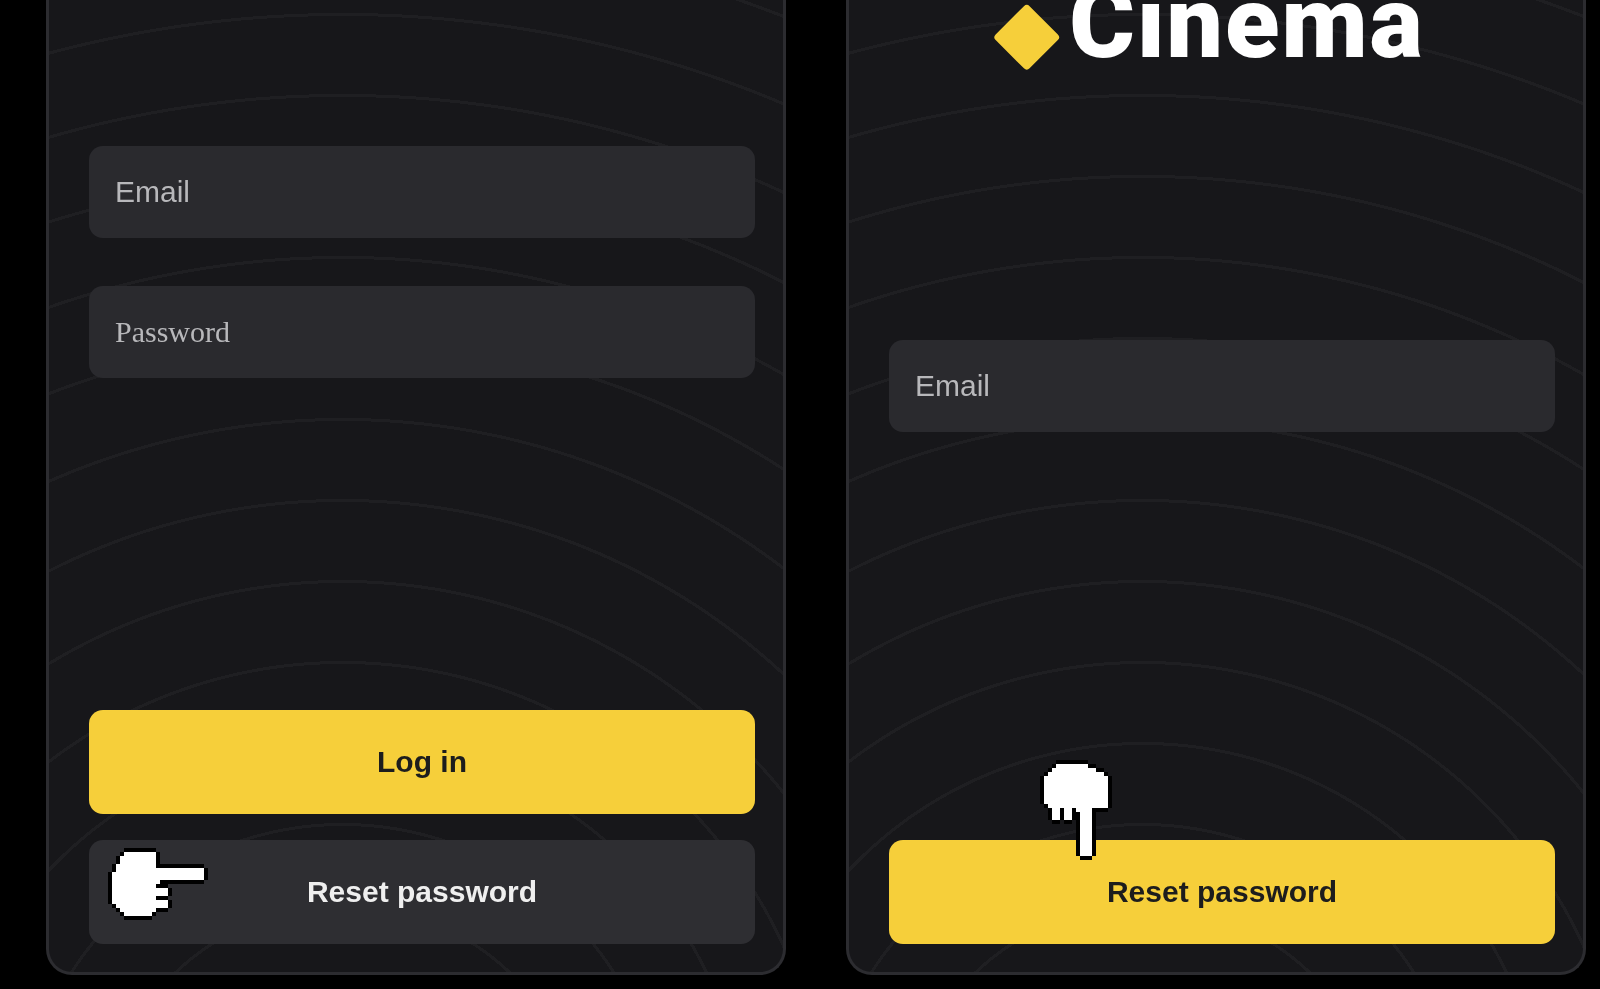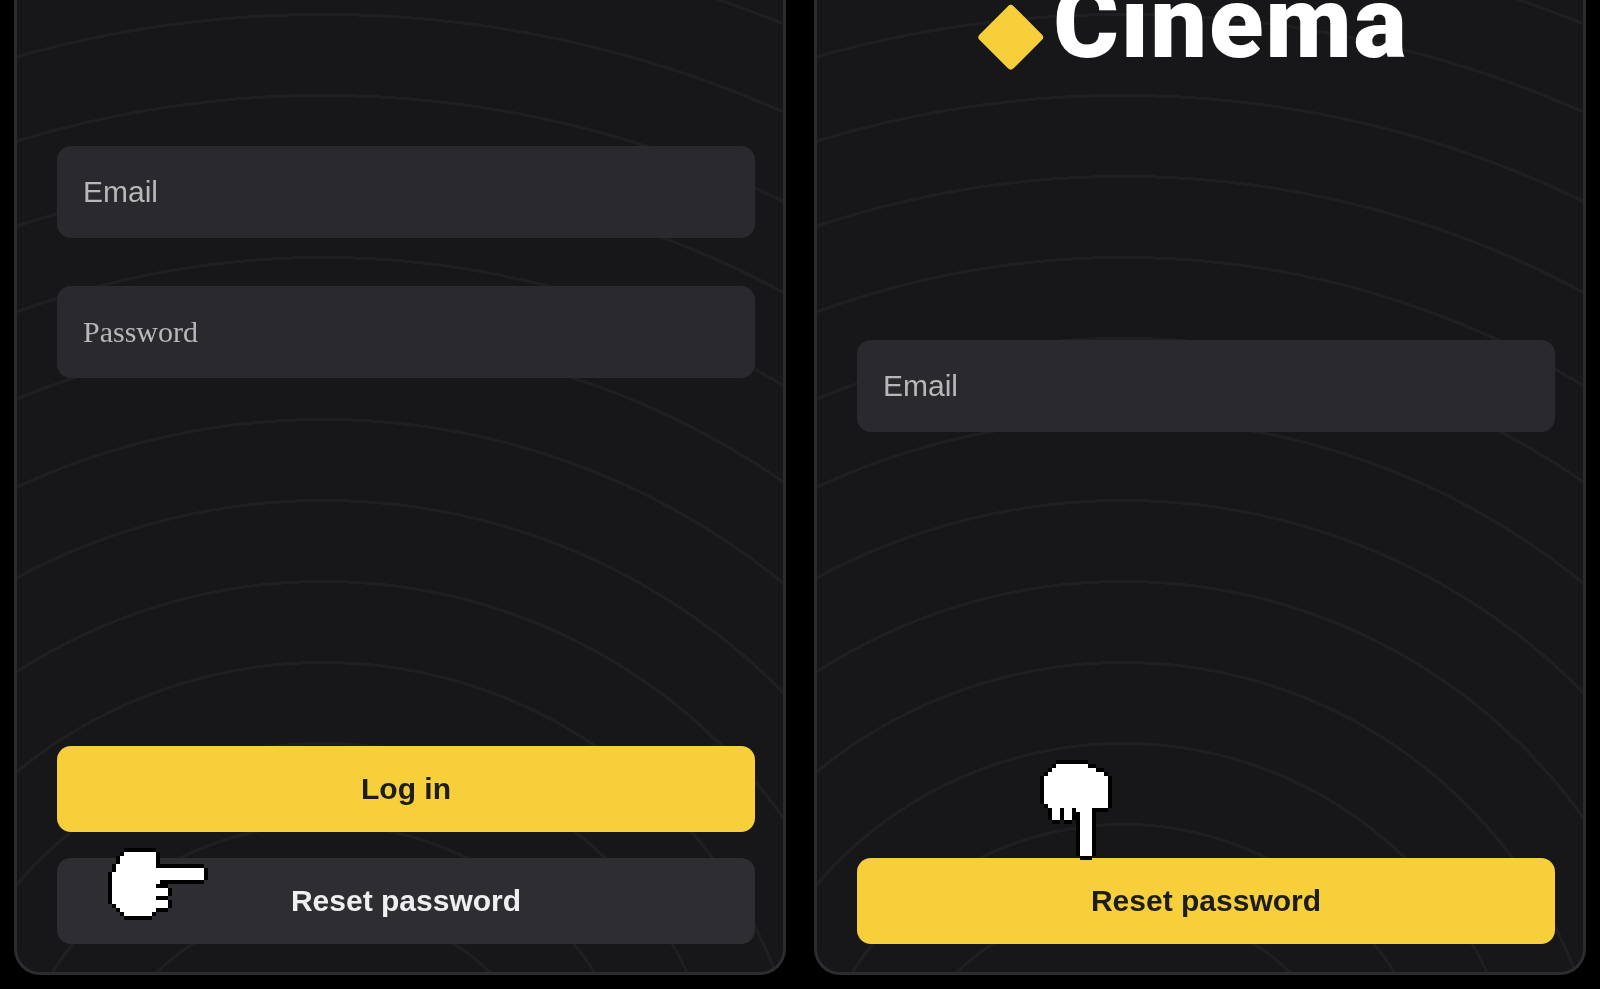--- a/index.html
+++ b/index.html
@@ -32,21 +32,21 @@
   }
   .phone{
     position:relative;
     flex:1 1 0;
     background:var(--panel);
     border:3px solid var(--panel-br);
     border-top:none;
     border-radius:0 0 var(--radius-lg) var(--radius-lg);
     box-sizing:border-box;
     overflow:hidden;
-    display:flex;flex-direction:column;
+    display:flex;flex-direction:column;margin-left:32px;
   }
   
   .phone::before{
     content:"";
     position:absolute;inset:0;
     background:
       repeating-radial-gradient(circle at 40% 118%,
         transparent 0 78px,
         rgba(255,255,255,0.035) 78px 81px);
     mask:linear-gradient(#000,#000);
@@ -68,21 +68,21 @@
     border:none;outline:none;
     color:var(--input-fg);
     font-size:30px;
     padding:0 26px;
     box-sizing:border-box;
   }
   .field::placeholder{color:var(--input-fg);opacity:1;}
   .field + .field{margin-top:48px;font-family:Liberation Serif, serif;}
   .grow{flex:1 1 auto;}
   .btn{
-    height:86px;
+    height:104px;
     border:none;outline:none;
     border-radius:var(--radius-md);
     font-size:30px;
     font-weight:600;
     cursor:pointer;
     display:flex;align-items:center;justify-content:center;
     box-sizing:border-box;
   }
   .btn-yellow{background:var(--btn-yellow);color:var(--btn-yellow-fg);}
   .btn-dark{background:var(--btn-dark);color:var(--btn-dark-fg);}

